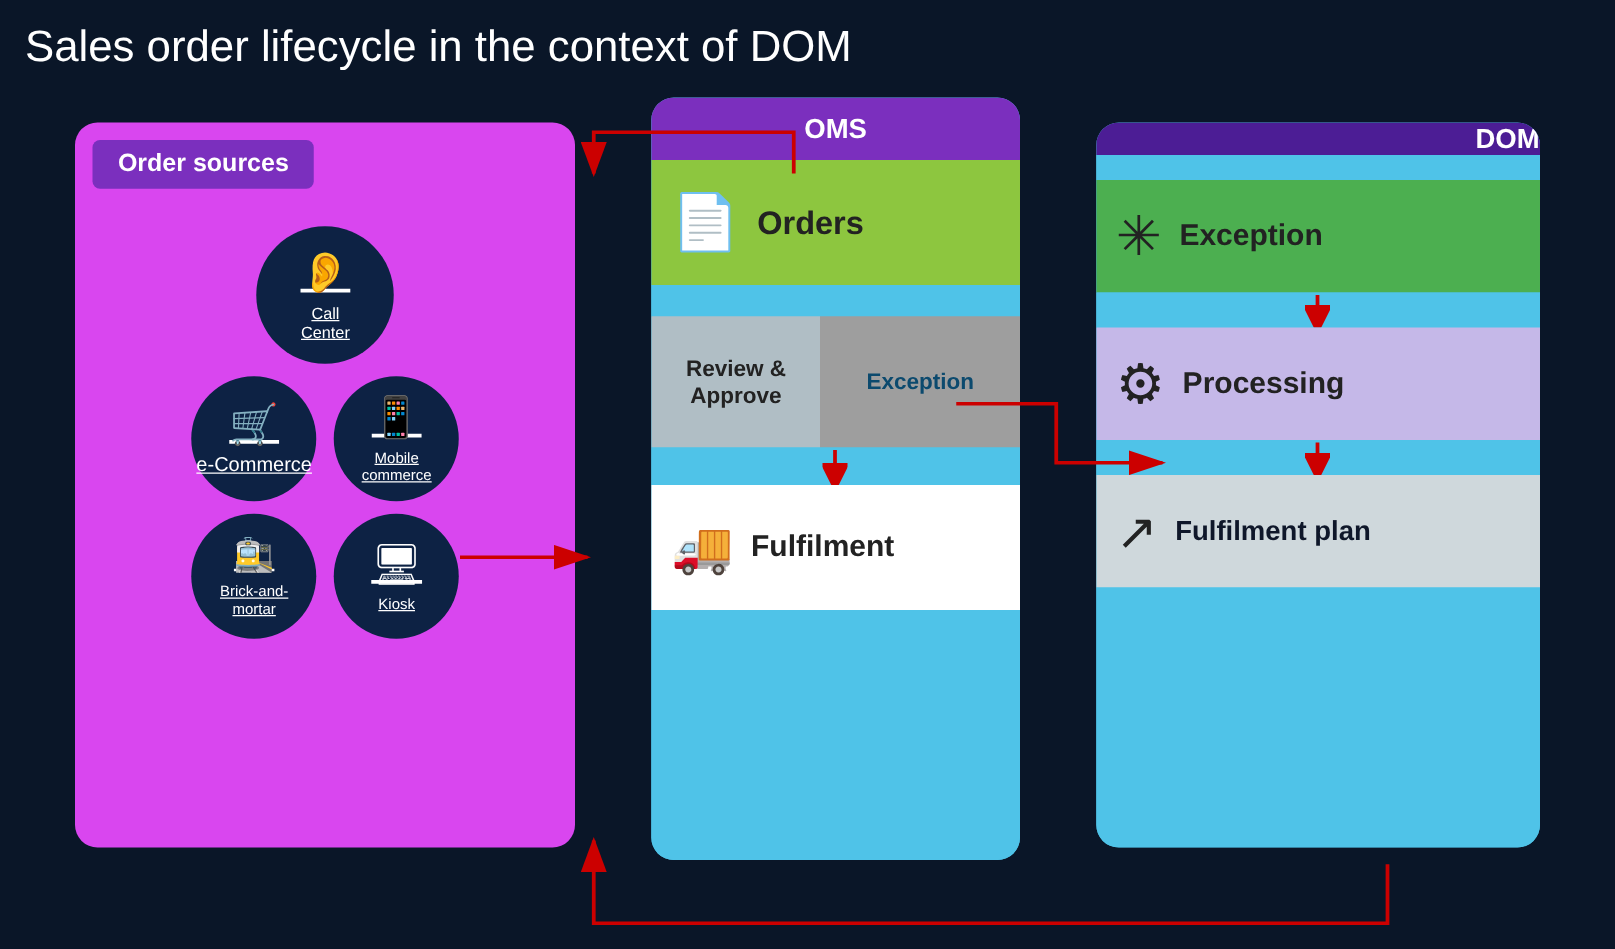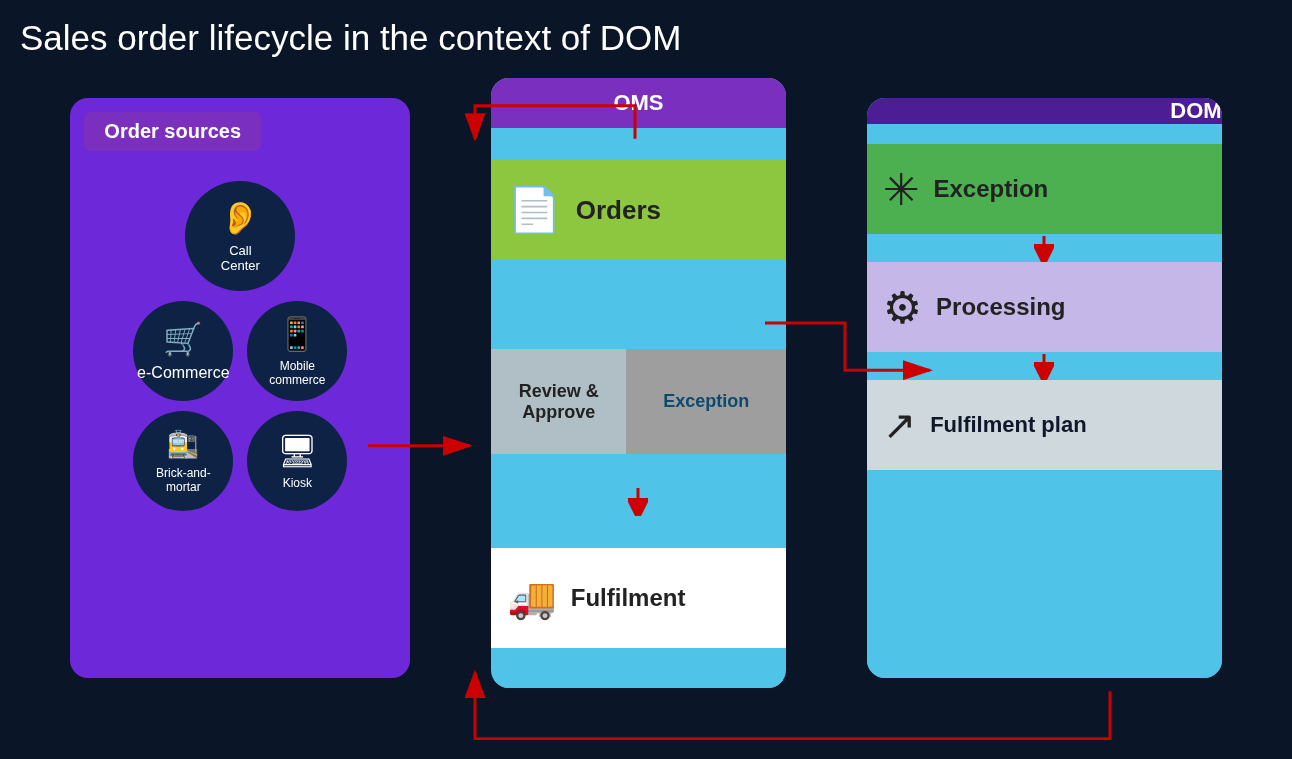--- a/index.html
+++ b/index.html
@@ -24,27 +24,28 @@
       display: flex;
       align-items: flex-start;
       justify-content: space-around;
       padding: 10px 30px 10px 30px;
       position: relative;
       height: 680px;
     }
 
     
     .order-sources-box {
-      background-color: #6d28d9;
+      background-color: #d946ef;
       border-radius: 18px;
-      width: 340px;
+      width: 400px;
       height: 580px;
       padding: 14px;
       position: relative;
       margin-top: 20px;
+      text-decoration: underline;
     }
 
     .box-label-purple {
       background-color: #7b2fbe;
       color: white;
       font-size: 20px;
       font-weight: 600;
       padding: 8px 20px;
       border-radius: 6px;
       display: inline-block;
@@ -87,21 +88,20 @@
 
     
     .oms-box {
       background-color: #4fc3e8;
       border-radius: 18px;
       width: 295px;
       height: 610px;
       position: relative;
       margin-top: 0px;
       overflow: hidden;
-      gap: 32px;
     }
 
     .oms-header {
       background-color: #7b2fbe;
       color: white;
       font-size: 22px;
       font-weight: 600;
       text-align: center;
       padding: 12px;
     }

